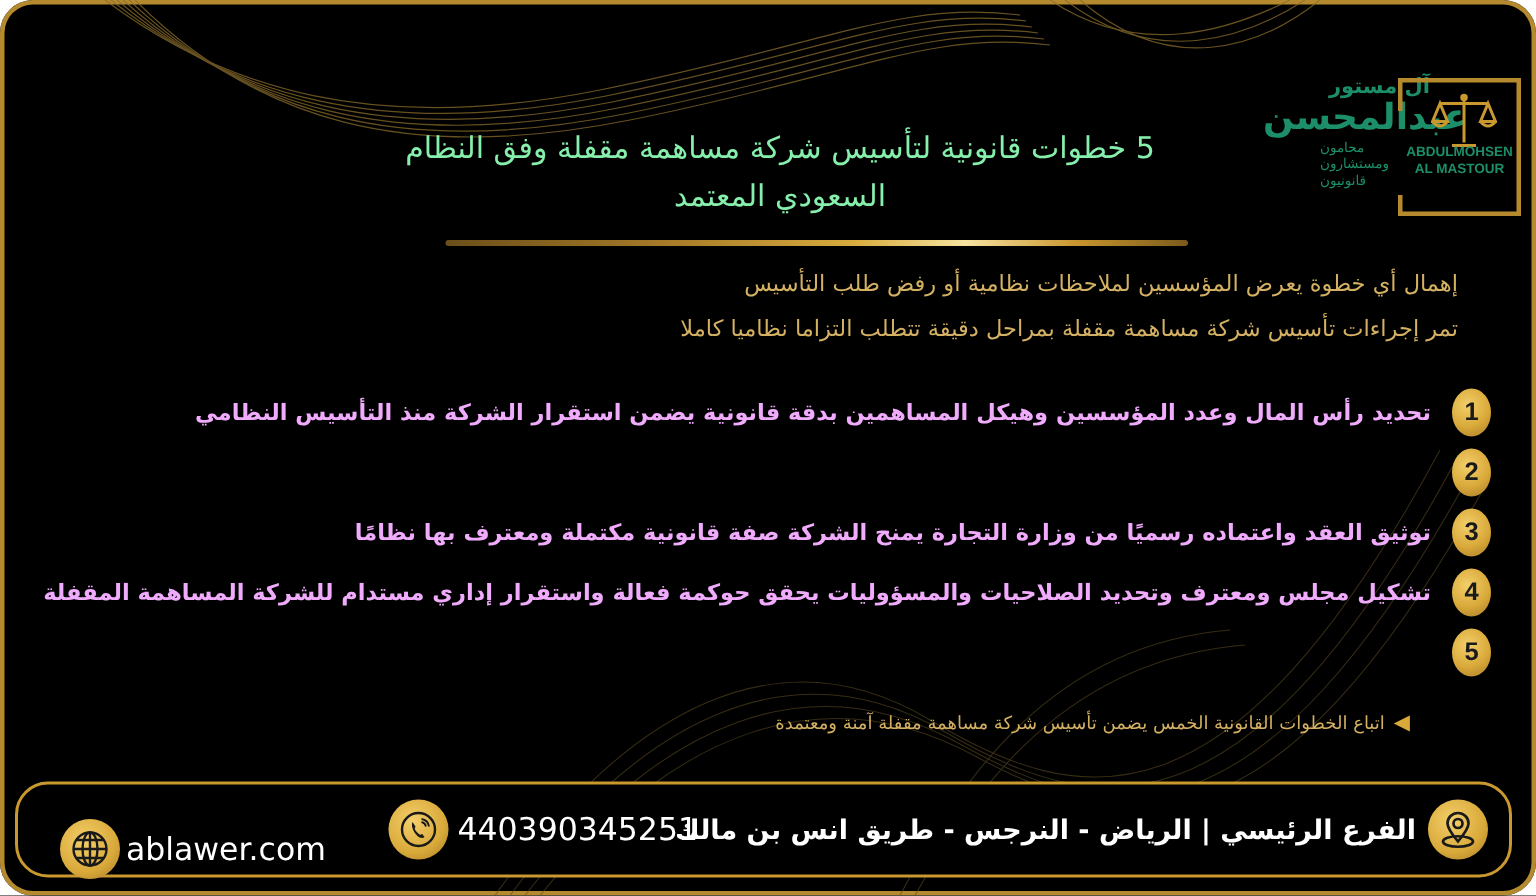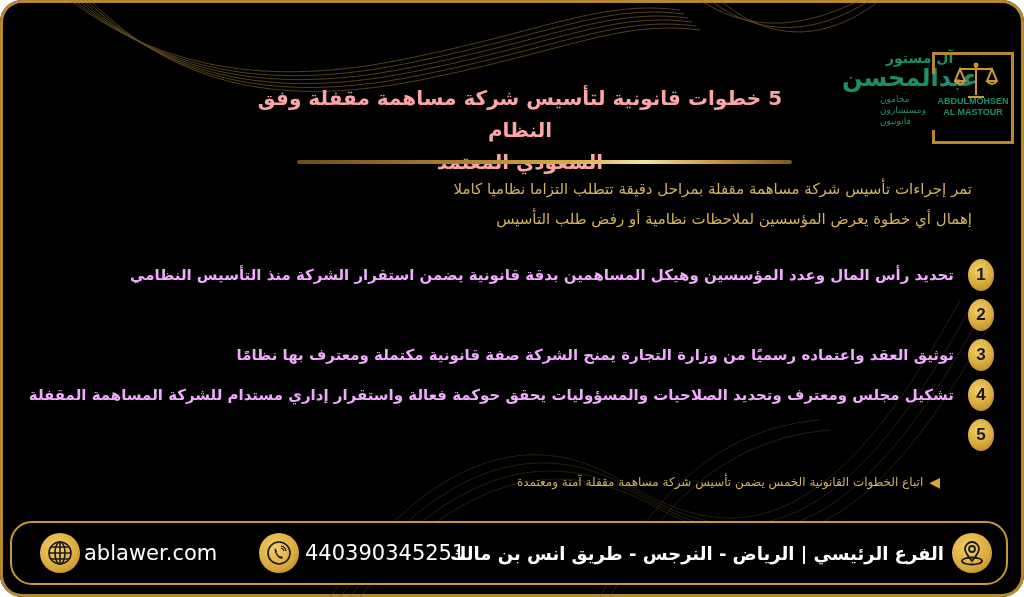--- a/index.html
+++ b/index.html
@@ -46,21 +46,21 @@
     font-size: 24px; direction: rtl; font-family: "DejaVu Sans", sans-serif; line-height: 28px;
   }
   .logo-ar-sub {
     position: absolute; left: 38px; top: 70px; width: 50px; color: #1d8e6a;
     font-size: 9px; direction: rtl; text-align: left; line-height: 11px;
     font-family: "DejaVu Sans", sans-serif;
   }
 
   .title {
     position: absolute; left: 230px; top: 82px; width: 580px;
-    color: #fca5a5; font-weight: bold; font-size: 20px; line-height: 32px;
+    color: #86efac; font-weight: normal; font-size: 20px; line-height: 32px;
     text-align: center; direction: rtl;
   }
   .title-rule {
     position: absolute; left: 297px; top: 160px; width: 495px; height: 4px;
     background: linear-gradient(90deg, #6b4e1a 0%, #a77b28 30%, #d7ab3e 55%, #f6e3a0 70%, #c8952e 85%, #7a5a1c 100%);
     border-radius: 2px;
   }
 
   .intro {
     position: absolute; right: 52px; top: 174px; width: 640px;
@@ -97,21 +97,21 @@
     border: 2px solid #c9982f; border-radius: 22px; box-sizing: border-box;
     background: #000;
   }
   .footer-item { position: absolute; top: 10px; height: 40px; display: flex; align-items: center; }
   .footer-icon {
     width: 40px; height: 40px; border-radius: 50%;
     background: radial-gradient(circle at 40% 35%, #f3cf6a 0%, #d9a93a 60%, #a77b28 100%);
     display: flex; align-items: center; justify-content: center;
   }
   .footer-text { color: #ffffff; font-size: 21px; font-family: "DejaVu Sans", sans-serif; }
-  .footer-web { left: 28px; }
+  .footer-web { left: 28px; margin-top: 13px; }
   .footer-web .footer-text { margin-left: 4px; }
   .footer-phone { left: 247px; }
   .footer-phone .footer-text { margin-left: 6px; }
   .footer-address { right: 14px; flex-direction: row-reverse; }
   .footer-address .footer-text { margin-right: 8px; direction: rtl; font-weight: bold; font-size: 18px; }
 </style>
 </head>
 <body>
 
 <div class="frame">
@@ -166,22 +166,22 @@
     </div>
   </div>
 
   <div class="title">
     <div>5 خطوات قانونية لتأسيس شركة مساهمة مقفلة وفق النظام</div>
     <div>السعودي المعتمد</div>
   </div>
   <div class="title-rule"></div>
 
   <div class="intro">
+    <div>إهمال أي خطوة يعرض المؤسسين لملاحظات نظامية أو رفض طلب التأسيس</div>
     <div>تمر إجراءات تأسيس شركة مساهمة مقفلة بمراحل دقيقة تتطلب التزاما نظاميا كاملا</div>
-    <div>إهمال أي خطوة يعرض المؤسسين لملاحظات نظامية أو رفض طلب التأسيس</div>
   </div>
 
   <div class="steps">
     <div class="step">
       <div class="step-num">1</div>
       <div class="step-text">تحديد رأس المال وعدد المؤسسين وهيكل المساهمين بدقة قانونية يضمن استقرار الشركة منذ التأسيس النظامي</div>
     </div>
     <div class="step">
       <div class="step-num">2</div>
     </div>

